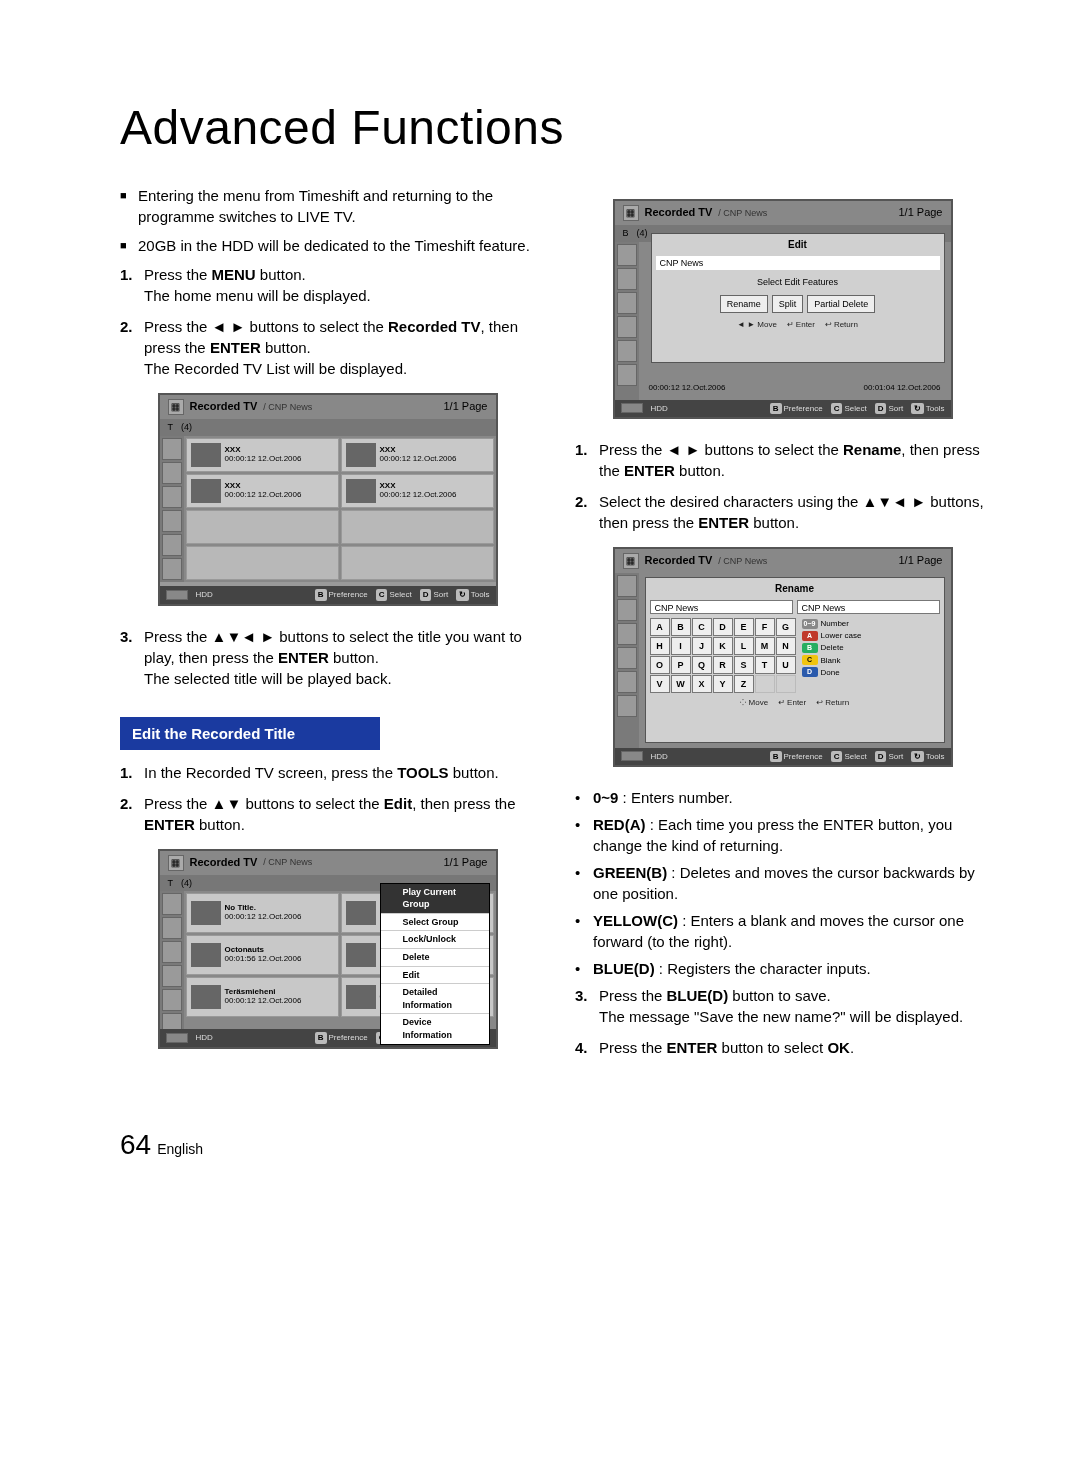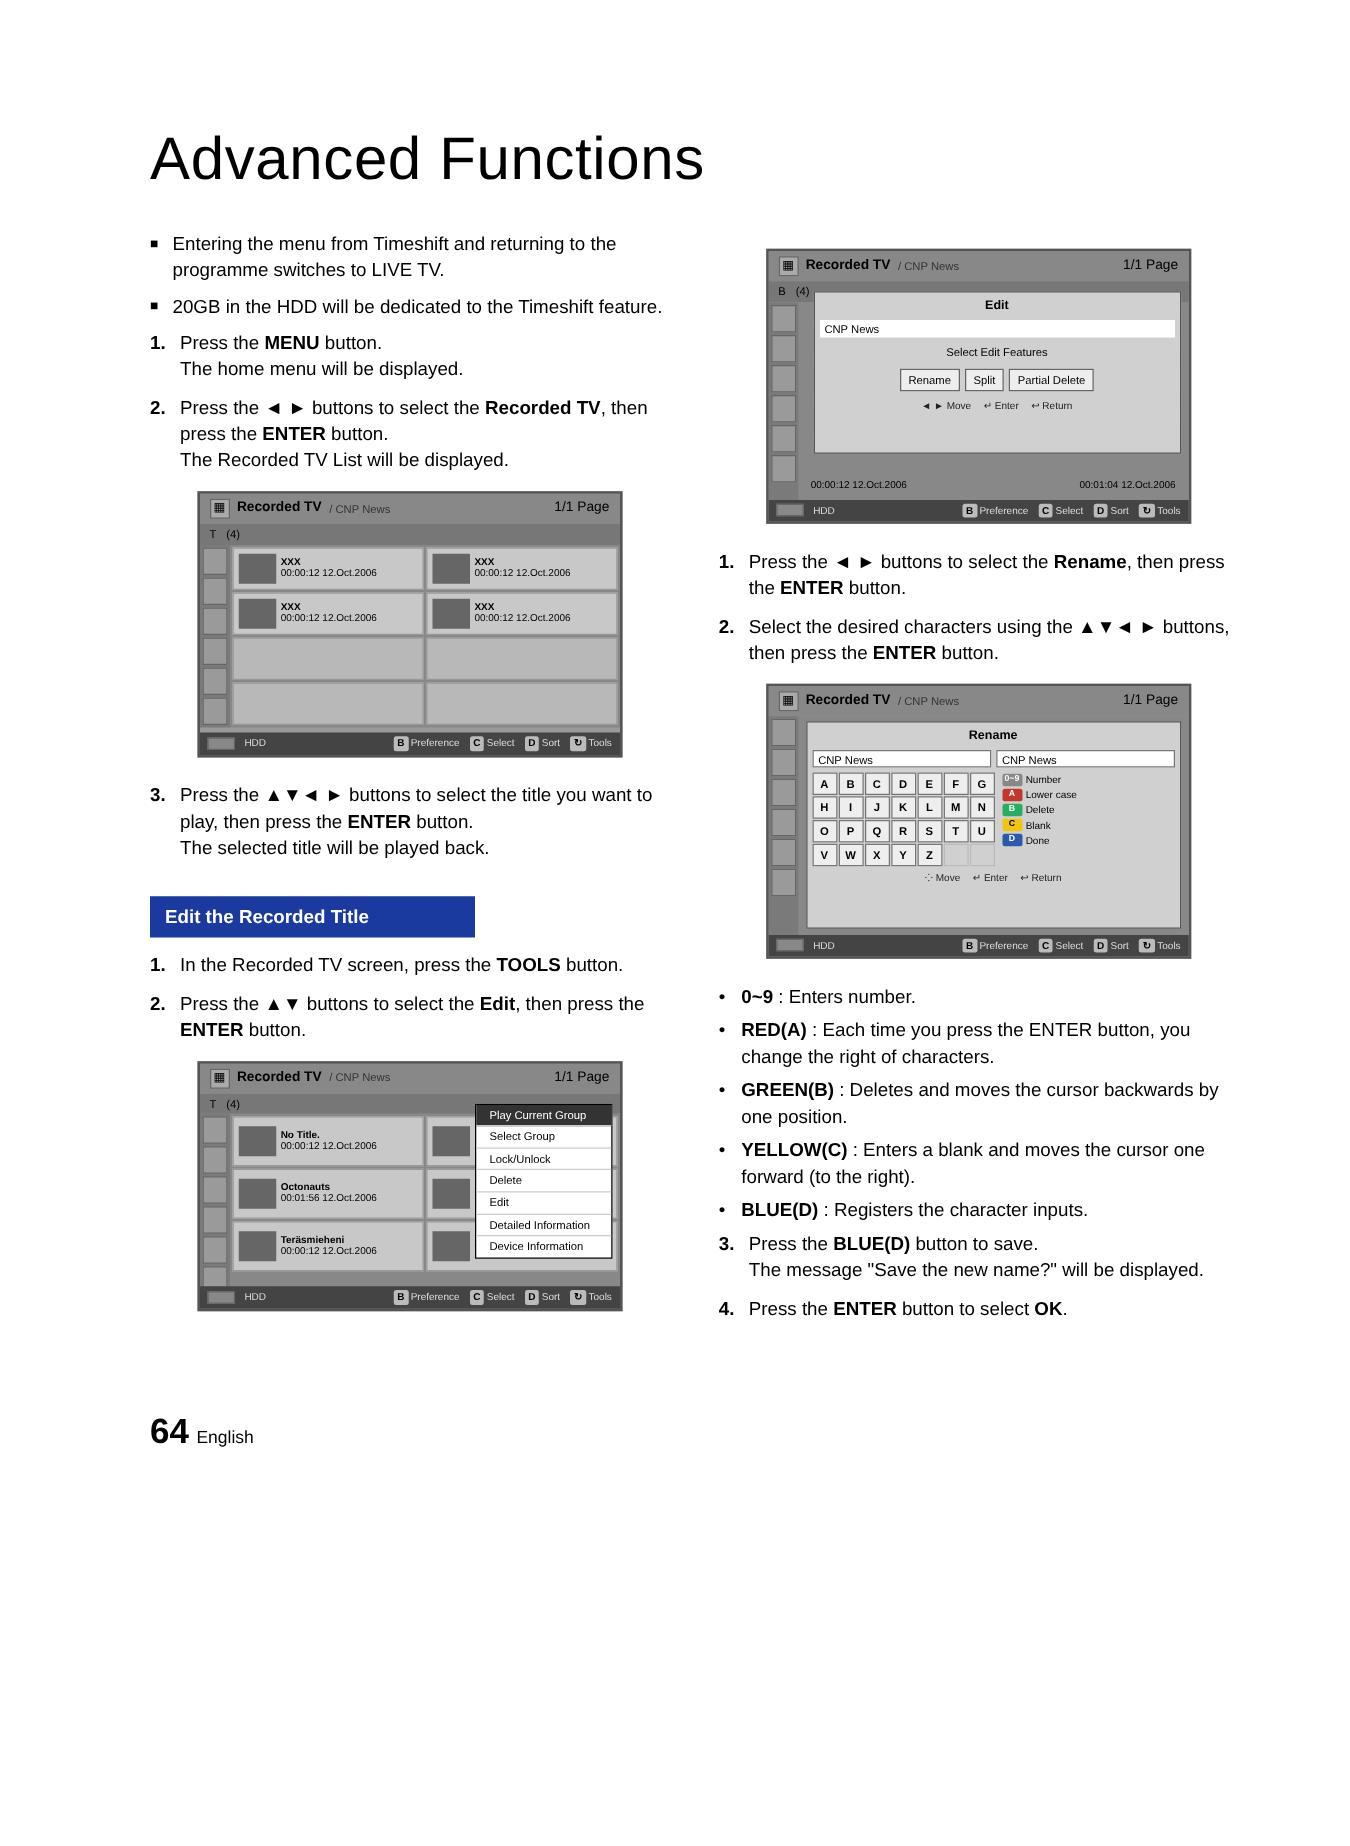--- a/index.html
+++ b/index.html
@@ -170,22 +170,23 @@
   .toolsmenu {
     position: absolute;
     right: 6px; top: 32px;
     width: 110px;
     background: #fff;
     border: 1px solid #000;
     font-size: 9px;
     z-index: 2;
   }
   .toolsmenu div {
-    padding: 2px 11px;
+    padding: 2px 22px;
     border-bottom: 1px solid #ccc;
+    font-weight: bold;
   }
   .toolsmenu div:last-child { border-bottom: none; }
   .toolsmenu .hl { background: #333; color: #fff; }
 
   
   .edit-dialog {
     position: absolute;
     top: 32px; left: 36px; right: 6px;
     background: #d0d0d0;
     border: 1px solid #555;
@@ -284,21 +285,21 @@
   }
 
   .page-foot {
     display: flex;
     align-items: baseline;
     gap: 6px;
     margin-top: 60px;
   }
   .page-foot .pnum {
     font-size: 28px;
-    font-weight: bold;
+    font-weight: normal;
   }
   .page-foot .plang {
     font-size: 14px;
   }
 </style>
 </head>
 <body>
 
 <div class="page">
   <h1 class="page-title">Advanced Functions</h1>
@@ -686,21 +687,21 @@
           <span><span class="chip">↻</span><span>Tools</span></span>
         </div>
       </div>
 
       <div class="bullet-row">
           <div class="dot">•</div>
           <div class="txt"><span class="b">0~9</span><span> : Enters number.</span></div>
         </div>
       <div class="bullet-row">
           <div class="dot">•</div>
-          <div class="txt"><span class="b">RED(A)</span><span> : Each time you press the ENTER button, you change the right of characters.</span></div>
+          <div class="txt"><span class="b">RED(A)</span><span> : Each time you press the ENTER button, you change the kind of returning.</span></div>
         </div>
       <div class="bullet-row">
           <div class="dot">•</div>
           <div class="txt"><span class="b">GREEN(B)</span><span> : Deletes and moves the cursor backwards by one position.</span></div>
         </div>
       <div class="bullet-row">
           <div class="dot">•</div>
           <div class="txt"><span class="b">YELLOW(C)</span><span> : Enters a blank and moves the cursor one forward (to the right).</span></div>
         </div>
       <div class="bullet-row">

